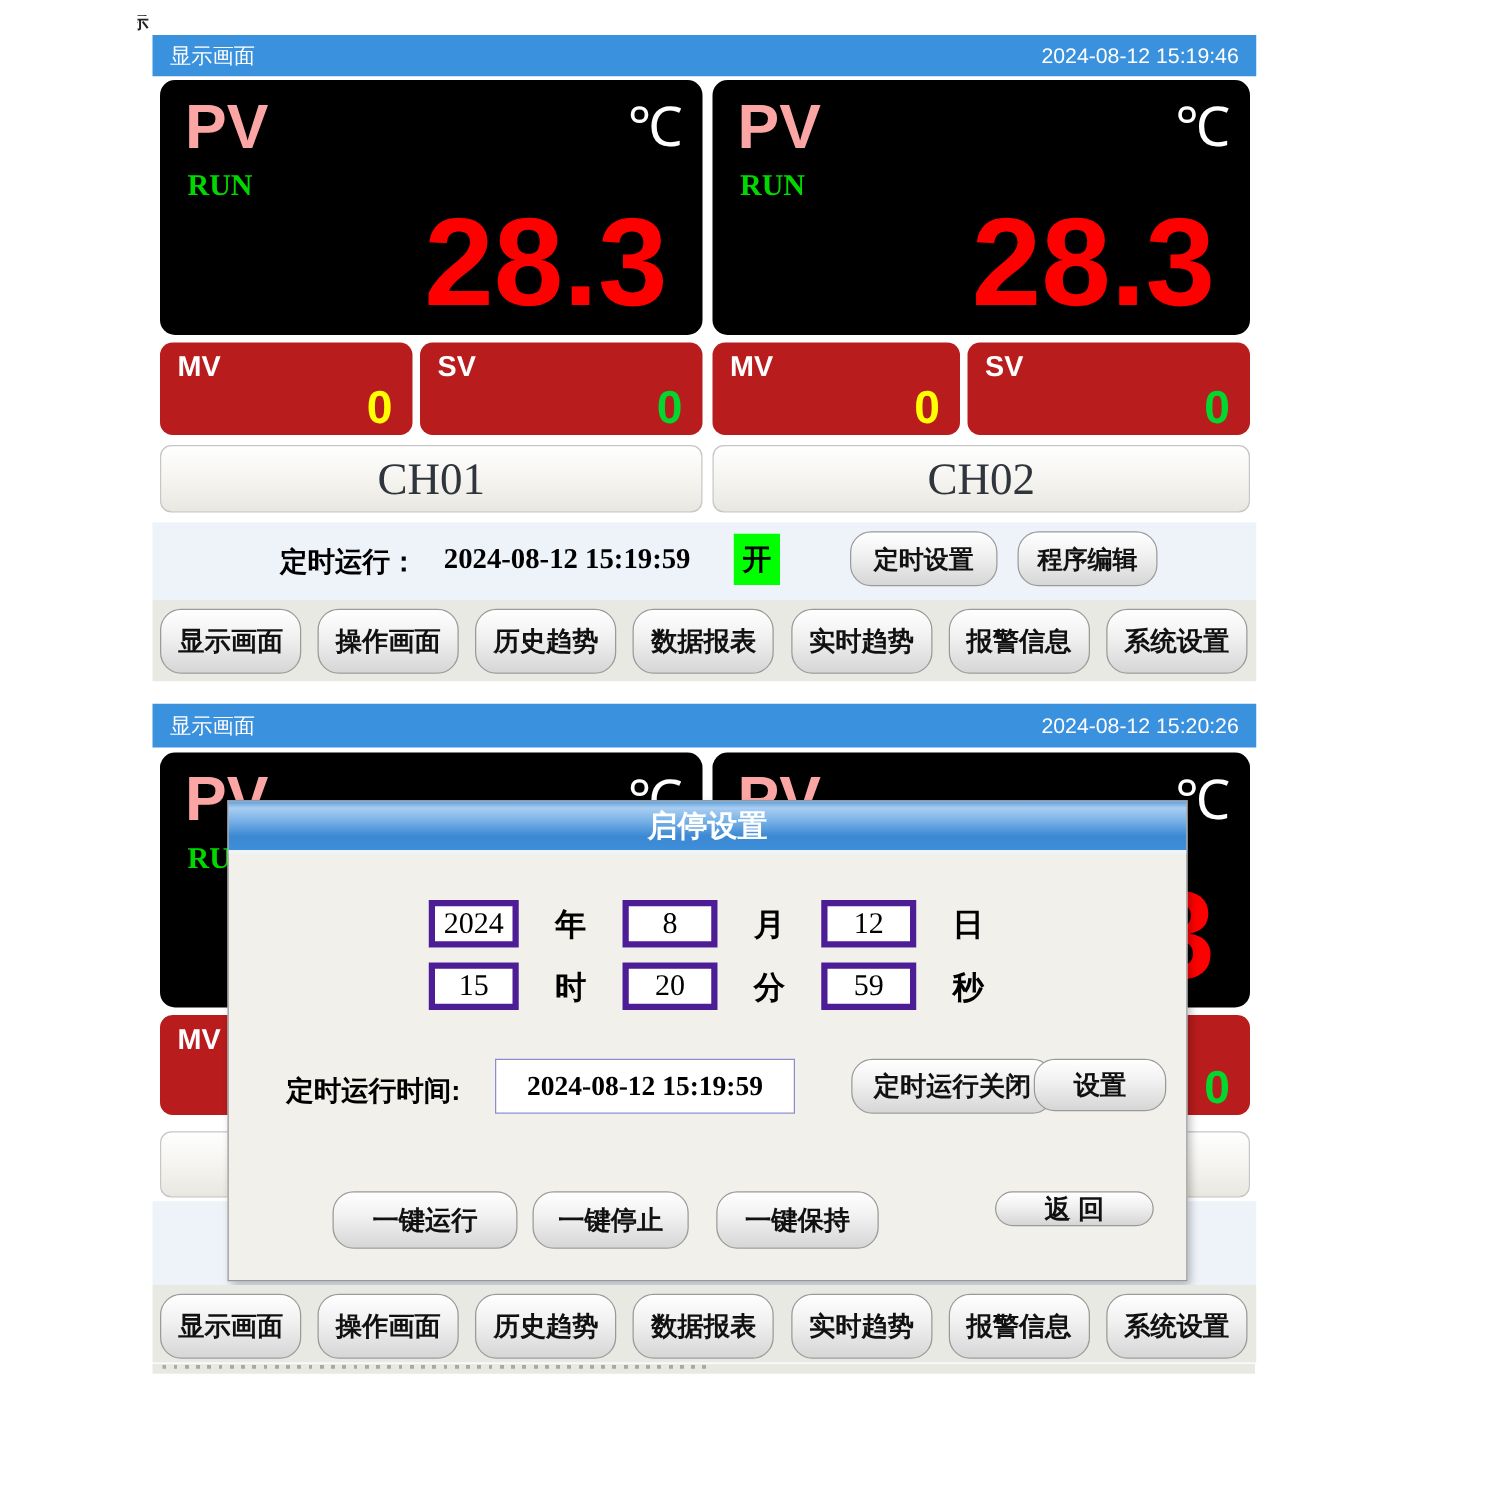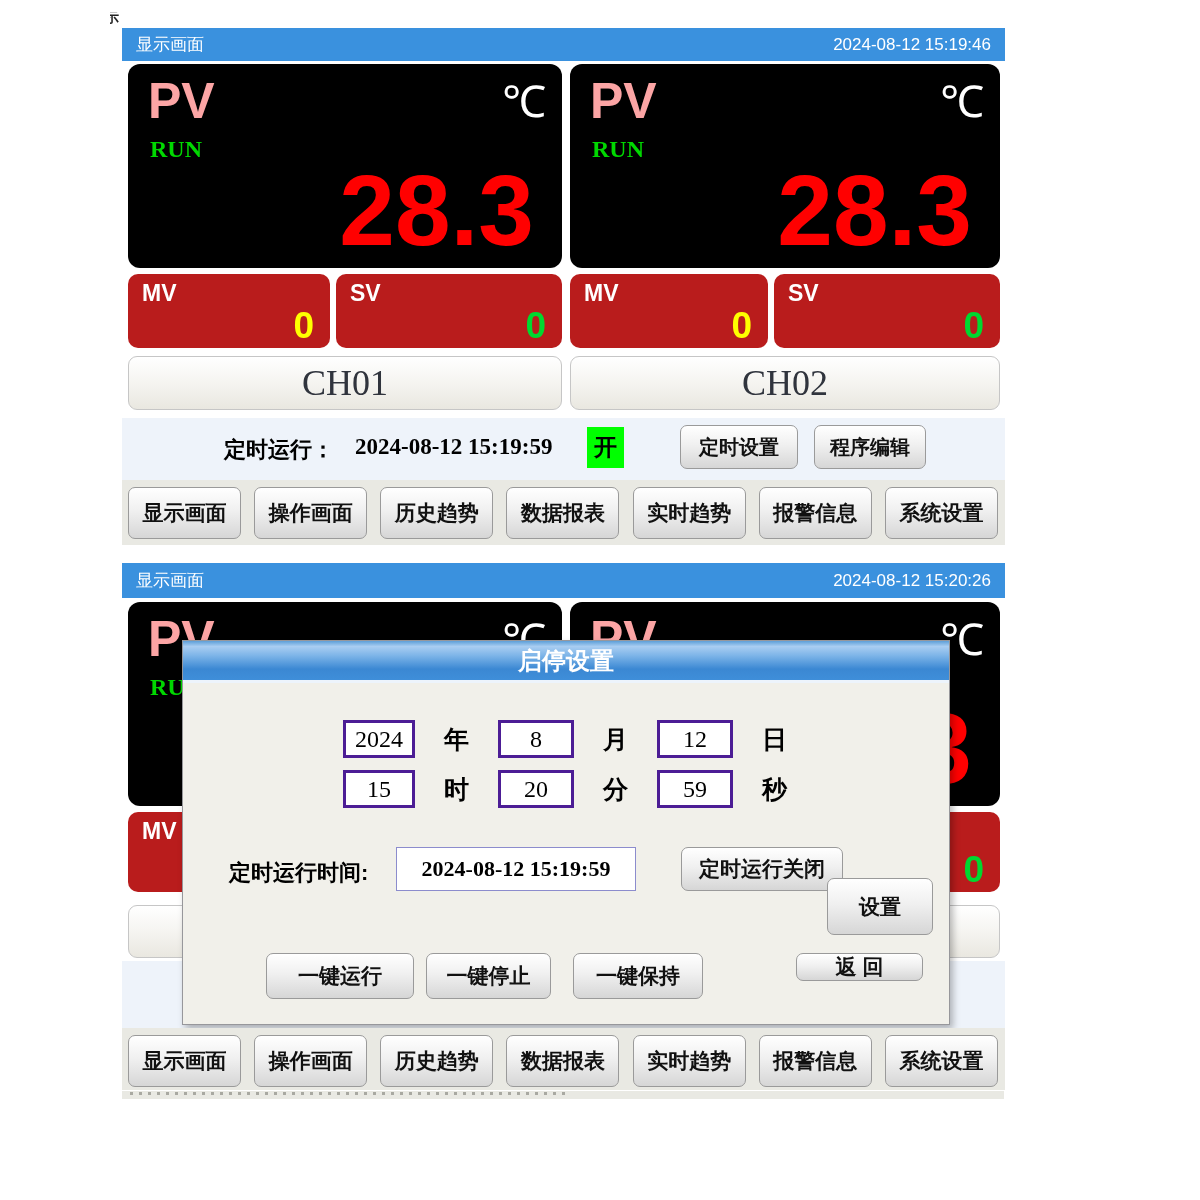--- a/index.html
+++ b/index.html
@@ -44,21 +44,21 @@
   #screen1 .ch-bar { top:328px; height:54px; }
   #screen2 .ch-bar { top:342px; height:53px; }
   .ch1 { left:6px; width:434px; } .ch2 { left:448px; width:430px; }
 
   .band { position:absolute; left:0; right:0; background:#eef3fa; }
   #screen1 .band { top:390px; height:62px; }
   #screen2 .band { top:398px; height:67px; }
 
   .gbtn { position:absolute; display:flex; align-items:center; justify-content:center;
           background:linear-gradient(180deg,#ffffff 0%,#f0f0f0 45%,#d6d6d6 100%);
-          border:1px solid #9a9a9a; border-radius:7px; font-weight:bold; font-size:20px;
+          border:1px solid #9a9a9a; border-radius:17px; font-weight:bold; font-size:20px;
           color:#111; box-shadow:inset 0 1px 0 #fff; cursor:pointer;
           font-family:"Liberation Sans", sans-serif; }
 
   .timer-row { position:absolute; left:0; top:397px; right:0; height:46px; }
   .timer-label { position:absolute; left:102px; top:10px; font-size:22px; font-weight:bold; color:#000; }
   .timer-time  { position:absolute; left:233px; top:9px; font-size:23px; font-weight:bold; color:#000;
                  font-family:"Liberation Serif", serif; }
   .timer-badge { position:absolute; left:465px; top:2px; width:37px; height:41px; background:#00ff00;
                  color:#000; font-size:23px; font-weight:bold; display:flex; align-items:center;
                  justify-content:center; }
@@ -73,31 +73,31 @@
 
   
   .dialog { position:absolute; left:60px; top:77px; width:768px; height:385px; background:#f1f0ea;
             border:1px solid #97979b; box-shadow:3px 4px 7px rgba(0,0,0,.28); }
   .dialog-title { position:absolute; left:0; top:0; right:0; height:42px; color:#fff;
             font-size:24px; font-weight:bold; display:flex; align-items:center; justify-content:center;
             background:linear-gradient(180deg,#5d9fd8 0%,#a9cdf1 14%,#7cb4e8 38%,#3b88d3 72%,#3f8ed9 100%);
             border-bottom:3px solid #edf4fc; }
   .field-row { position:absolute; left:160px; height:40px; display:flex; align-items:center; }
   .fr-date { top:78px; } .fr-time { top:128px; }
-  .field-box { width:72px; height:38px; background:#fff; border:3px solid #4c1d95;
+  .field-box { width:72px; height:38px; background:#fff; border:5px solid #4c1d95;
                display:flex; align-items:center; justify-content:center; font-size:24px; color:#000;
                font-family:"Liberation Serif", serif; cursor:pointer; }
   .field-box.w76 { width:76px; }
   .field-unit { margin:0 29px; font-size:25px; font-weight:bold; color:#000; }
   .tl-label { position:absolute; left:46px; top:217px; font-size:22px; font-weight:bold; color:#000; }
   .tl-input { position:absolute; left:213px; top:206px; width:240px; height:44px; background:#fff;
               border:1px solid #8c8ccd; display:flex; align-items:center; justify-content:center;
               font-size:22px; font-weight:bold; color:#000; font-family:"Liberation Serif", serif; }
   .tl-toggle { left:468px; top:206px; width:162px; height:44px; font-size:21px;margin-left:30px; }
-  .tl-set    { left:644px; top:206px; width:106px; height:57px; font-size:21px;margin-top:31px; }
+  .tl-set    { left:644px; top:206px; width:106px; height:42px; font-size:21px; }
   .b-run    { left:83px;  top:312px; width:148px; height:46px; font-size:21px; }
   .b-stop   { left:243px; top:312px; width:125px; height:46px; font-size:21px; }
   .b-hold   { left:390px; top:312px; width:130px; height:46px; font-size:21px; }
   .b-return { left:613px; top:312px; width:127px; height:28px; font-size:21px; }
 
   .artifact-tl { position:absolute; left:110px; top:12px; width:11px; height:16px; overflow:hidden;
                  font-size:14px; color:#222; font-weight:bold; }
   .artifact-tl span { display:block; transform:translate(-5px,-3px); }
   .bottom-artifact { position:absolute; left:122px; top:1091px; width:882px; height:8px; background:#e9e9e3; }
   .bottom-artifact::before { content:""; position:absolute; left:8px; top:1px; width:440px; height:3px;

